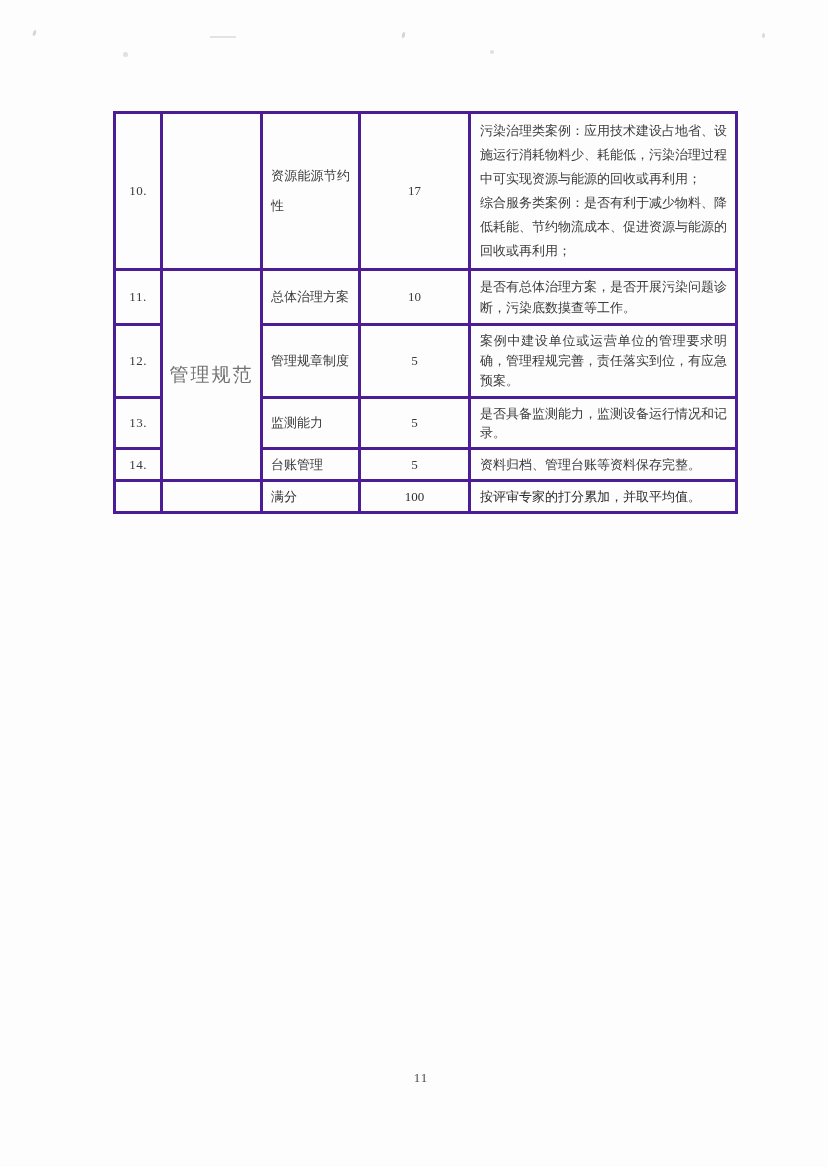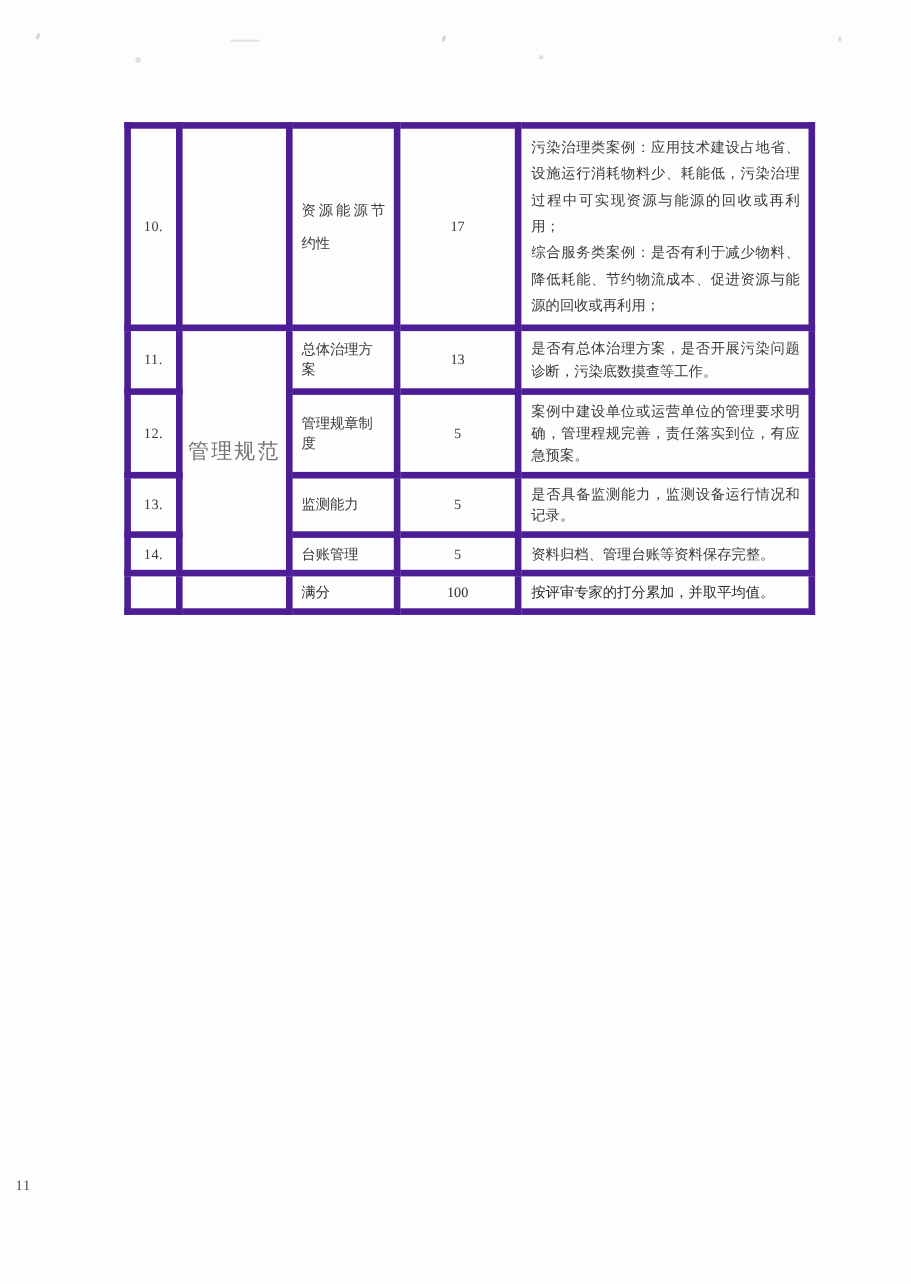--- a/index.html
+++ b/index.html
@@ -37,21 +37,21 @@
   table.eval {
     position: absolute;
     left: 113px;
     top: 111px;
     width: 622px;
     border-collapse: collapse;
     table-layout: fixed;
   }
 
   table.eval td {
-    border: 6px solid #4c1d95;
+    border: 3px solid #4c1d95;
     vertical-align: middle;
     font-size: 13px;
     color: #3b3b3b;
   }
 
   col.c-num   { width: 47px; }
   col.c-cat   { width: 100px; }
   col.c-item  { width: 98px; }
   col.c-score { width: 110px; }
   col.c-desc  { width: 267px; }
@@ -112,21 +112,21 @@
     font-weight: 400;
     color: #2b2b2b;
   }
   tr.rtotal td.desc { line-height: 19px; }
 
   .page-number {
     position: absolute;
     left: 14px;
     right: 0;
     top: 1070px;
-    text-align: left;
+    text-align: center;
     font-size: 13px;
     color: #4a4a4a;
     letter-spacing: 1px;
   }
 </style>
 </head>
 <body>
 
 <div class="page">
 
@@ -162,21 +162,21 @@
           <p>综合服务类案例：是否有利于减少物料、降低耗能、节约物流成本、促进资源与能源的回收或再利用；</p>
         </td>
       </tr>
 
       <tr class="r11">
         <td class="num">11.</td>
         <td class="cat" rowspan="4">
           <span class="cat-label">管理规范</span>
         </td>
         <td class="item">总体治理方案</td>
-        <td class="score">13</td>
+        <td class="score">10</td>
         <td class="desc">是否有总体治理方案，是否开展污染问题诊断，污染底数摸查等工作。</td>
       </tr>
 
       <tr class="r12">
         <td class="num">12.</td>
         <td class="item">管理规章制度</td>
         <td class="score">5</td>
         <td class="desc">案例中建设单位或运营单位的管理要求明确，管理程规完善，责任落实到位，有应急预案。</td>
       </tr>
 

